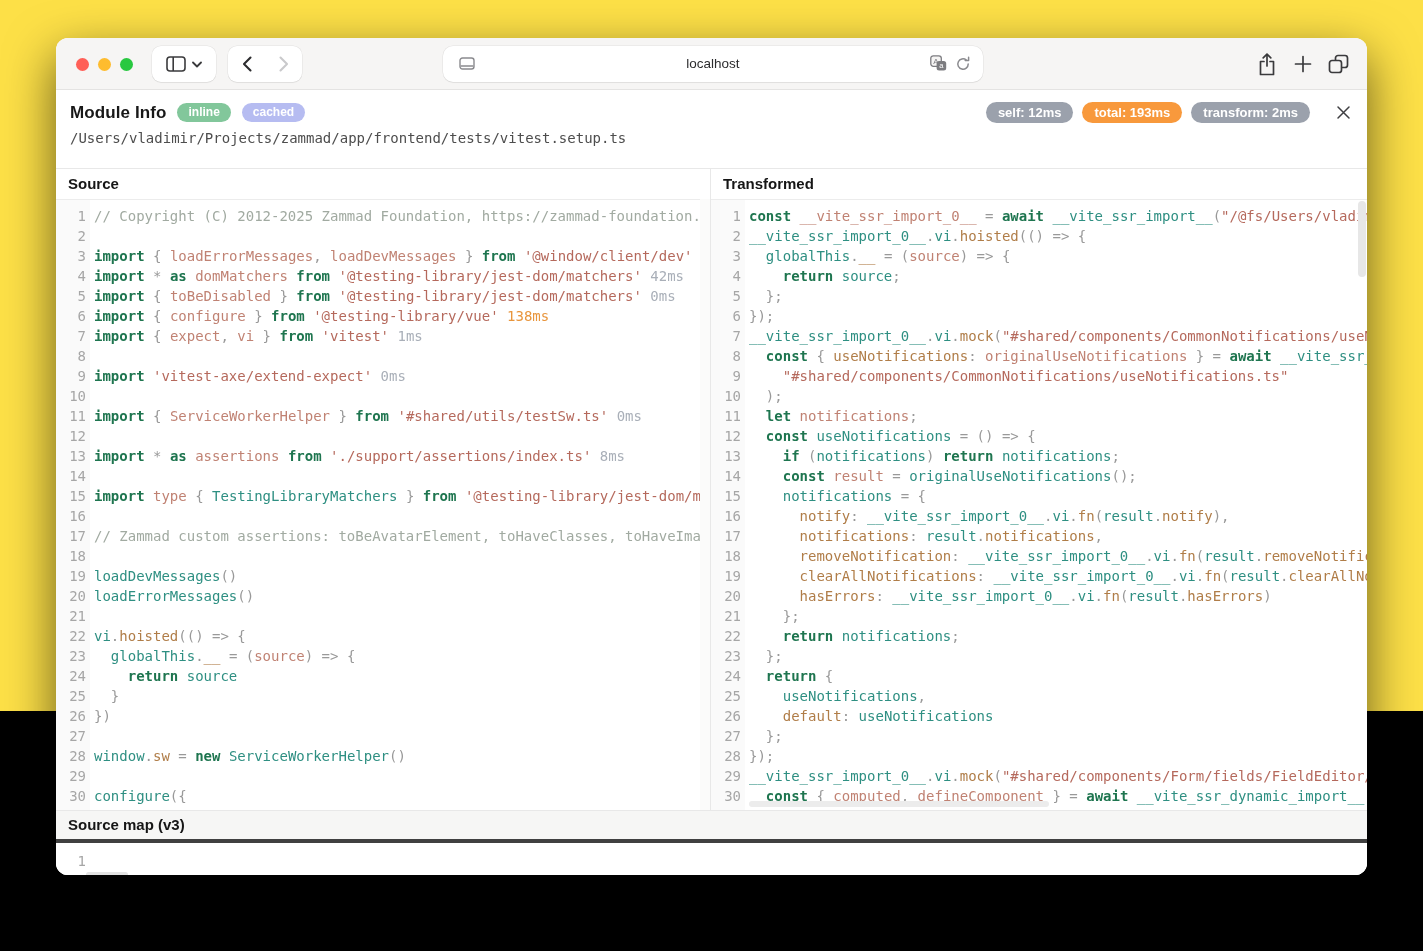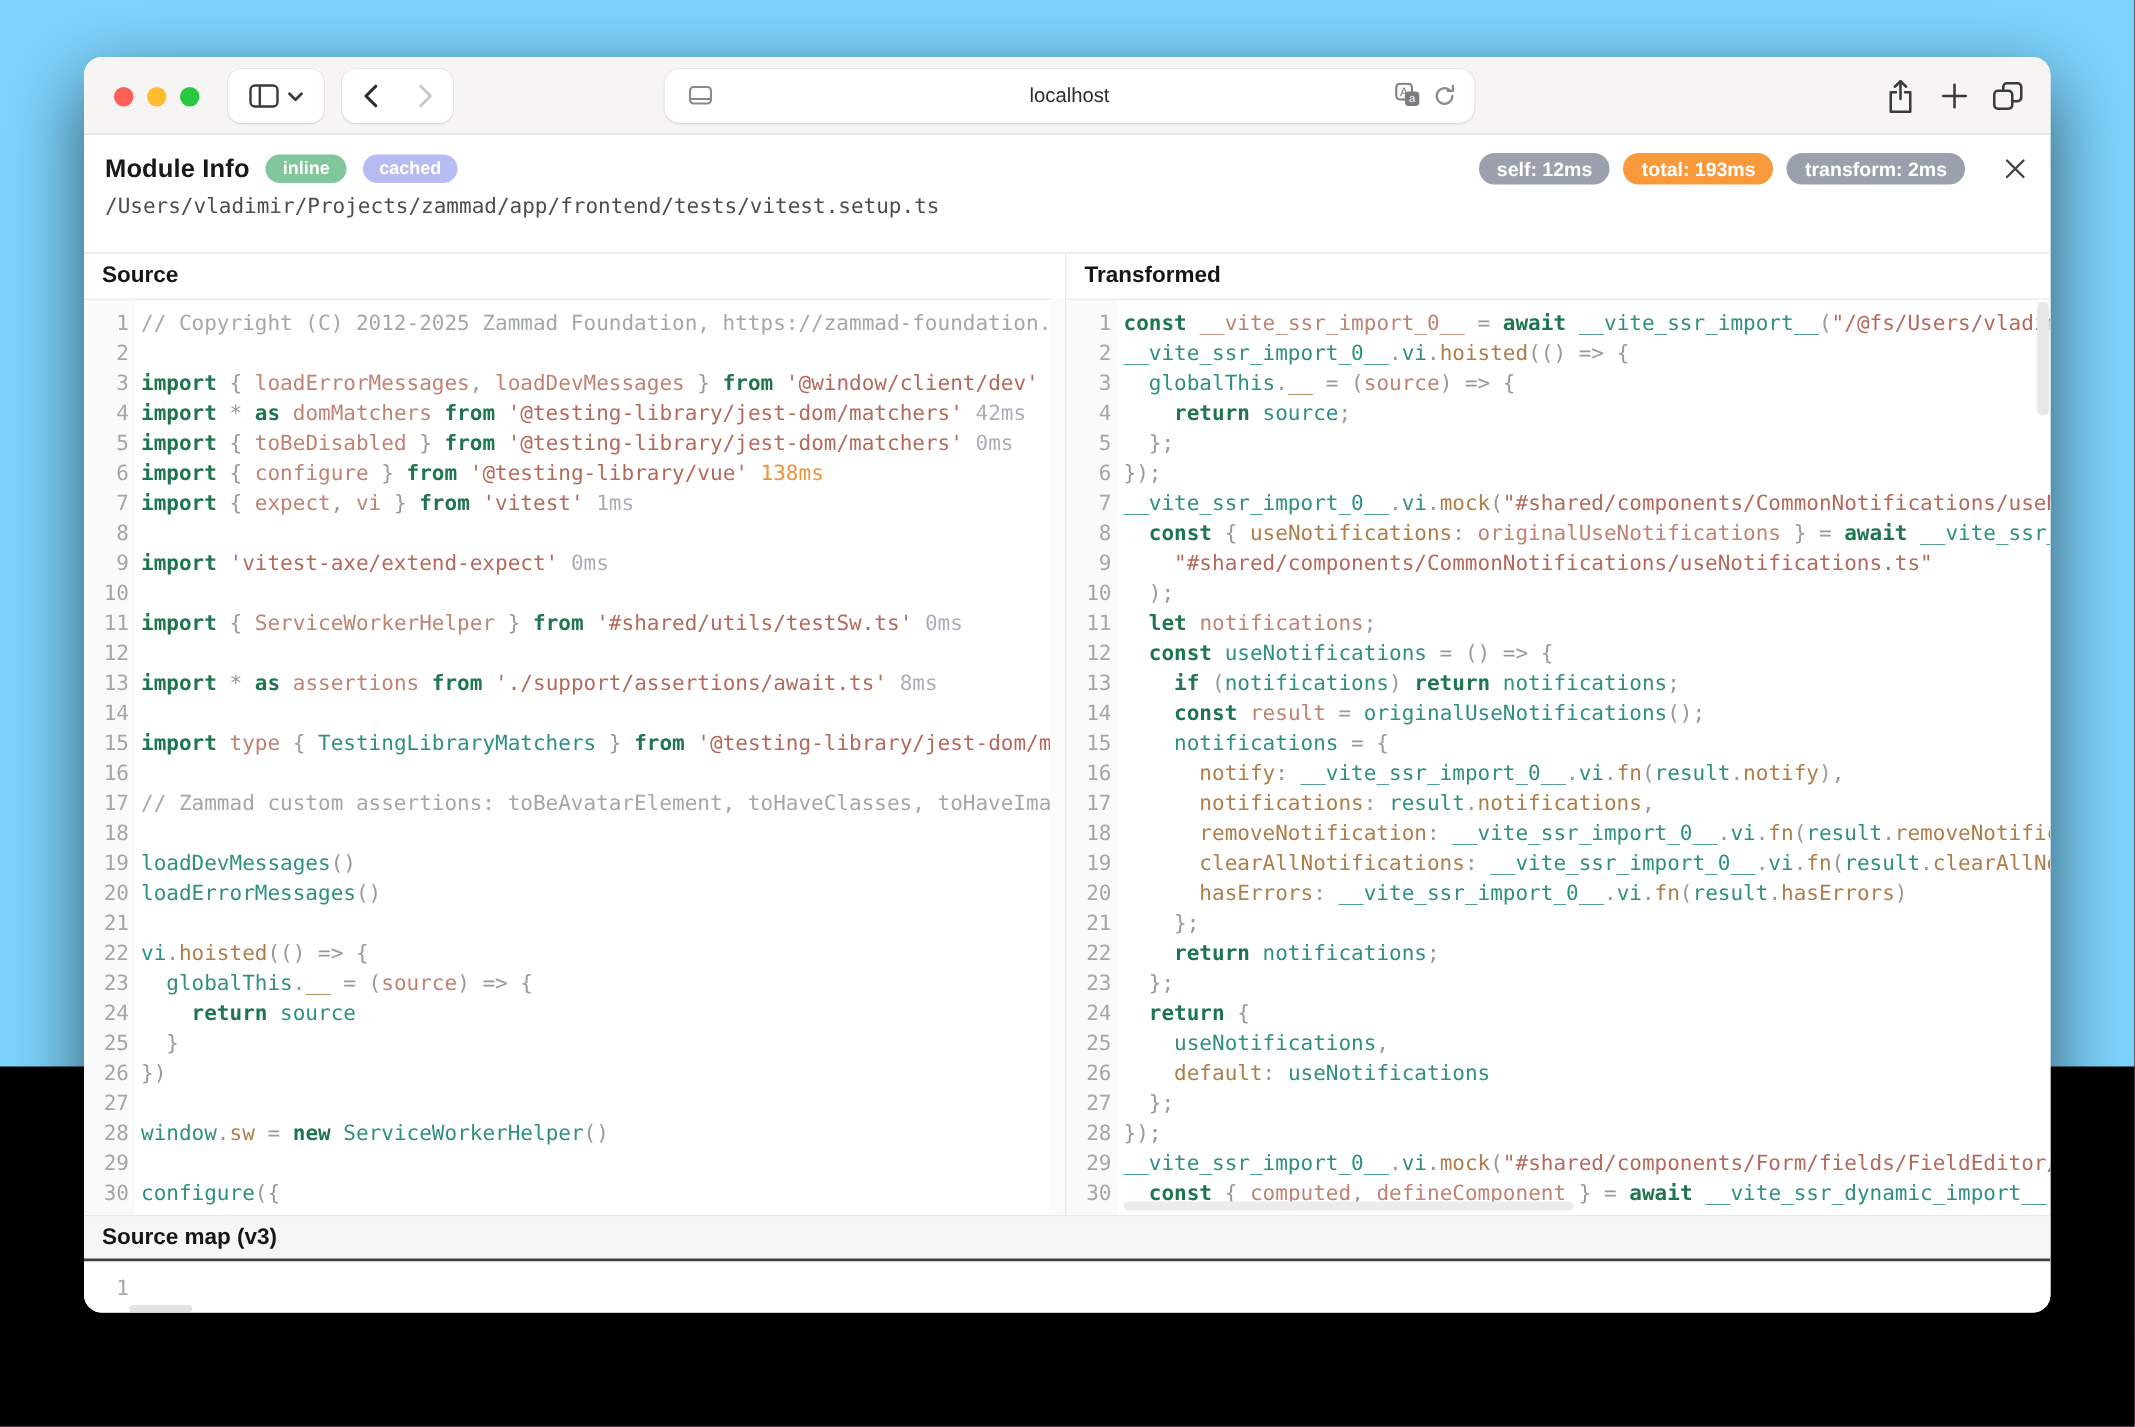--- a/index.html
+++ b/index.html
@@ -1,17 +1,17 @@
 <!DOCTYPE html>
 <html><head>
 <meta charset="utf-8">
 <style>
   html,body{margin:0;padding:0;background:#000;width:1423px;height:951px;overflow:hidden;
     font-family:"Liberation Sans",sans-serif;-webkit-font-smoothing:antialiased;}
-  .stage{position:relative;width:1423px;height:711px;background:#7dd3fc;}
+  .stage{position:relative;width:1423px;height:711px;background:#fde047;}
   .window{position:absolute;left:56px;top:38px;width:1311px;height:837px;background:#fff;
     border-radius:12px;overflow:hidden;box-shadow:0 18px 50px rgba(0,0,0,.6);}
   
   .toolbar{position:absolute;left:0;top:0;width:100%;height:52px;background:#f6f5f4;
     border-bottom:1px solid #e4e3e2;box-sizing:border-box;}
   .traffic{position:absolute;left:20px;top:19.5px;display:flex;gap:9px;}
   .traffic span{width:13px;height:13px;border-radius:50%;display:inline-block;}
   .tb-group{position:absolute;top:8px;height:36px;background:#fff;border-radius:9px;
     box-shadow:0 0 0 .5px rgba(0,0,0,.08),0 1px 1px rgba(0,0,0,.05);
     display:flex;align-items:center;justify-content:center;}
@@ -57,21 +57,21 @@
   .tk-o{color:#999999;}
   .tk-c{color:#a1aaa1;}
   .tk-m{color:#a9afb8;}
   .tk-M{color:#e8953c;}
   .vtrack{position:absolute;right:0;top:30px;bottom:0;width:10px;background:#fbfbfa;}
   .vthumb{position:absolute;right:1px;top:32px;width:8px;height:76px;background:#e7e7e7;border-radius:4px;}
   .hthumb{position:absolute;left:38px;bottom:3px;width:300px;height:6px;background:#ececec;border-radius:3px;}
   
   .sourcemap{position:absolute;left:0;top:720px;width:100%;bottom:0;border-top:1px solid #e8e8e8;box-sizing:border-box;}
   .sm-header{height:28px;line-height:28px;padding-left:12px;font-size:15px;font-weight:700;color:#161616;
-    background:#f6f6f5;border-bottom:2px solid #404040;}
+    background:#f6f6f5;border-bottom:4px solid #404040;}
   .sm-row{position:relative;height:36px;background:#fff;padding-top:8px;box-sizing:border-box;display:flex;
     font-family:"DejaVu Sans Mono",monospace;font-size:14px;line-height:20px;white-space:pre;overflow:hidden;}
   .sm-ln{flex:0 0 30px;text-align:right;color:#a6a6a6;margin-right:8px;}
   .sm-map{color:#a6a6a6;white-space:pre;}
   .sm-hthumb{position:absolute;left:30px;bottom:2px;width:42px;height:5px;background:#e3e3e3;border-radius:3px;}
   svg{display:block;}
 </style>
 </head>
 <body>
 
@@ -191,21 +191,21 @@
               <div class="code-line"><span class="ln">3</span><span class="code"><span class="tk-k">import</span><span class="tk-o"> { </span><span class="tk-v">loadErrorMessages</span><span class="tk-o">, </span><span class="tk-v">loadDevMessages</span><span class="tk-o"> } </span><span class="tk-k">from</span><span class="tk-s"> '@window/client/dev'</span></span></div>
               <div class="code-line"><span class="ln">4</span><span class="code"><span class="tk-k">import</span><span class="tk-o"> * </span><span class="tk-k">as</span><span class="tk-v"> domMatchers </span><span class="tk-k">from</span><span class="tk-s"> '@testing-library/jest-dom/matchers'</span><span class="tk-m"> 42ms</span></span></div>
               <div class="code-line"><span class="ln">5</span><span class="code"><span class="tk-k">import</span><span class="tk-o"> { </span><span class="tk-v">toBeDisabled</span><span class="tk-o"> } </span><span class="tk-k">from</span><span class="tk-s"> '@testing-library/jest-dom/matchers'</span><span class="tk-m"> 0ms</span></span></div>
               <div class="code-line"><span class="ln">6</span><span class="code"><span class="tk-k">import</span><span class="tk-o"> { </span><span class="tk-v">configure</span><span class="tk-o"> } </span><span class="tk-k">from</span><span class="tk-s"> '@testing-library/vue'</span><span class="tk-M"> 138ms</span></span></div>
               <div class="code-line"><span class="ln">7</span><span class="code"><span class="tk-k">import</span><span class="tk-o"> { </span><span class="tk-v">expect</span><span class="tk-o">, </span><span class="tk-v">vi</span><span class="tk-o"> } </span><span class="tk-k">from</span><span class="tk-s"> 'vitest'</span><span class="tk-m"> 1ms</span></span></div>
               <div class="code-line"><span class="ln">8</span></div>
               <div class="code-line"><span class="ln">9</span><span class="code"><span class="tk-k">import</span><span class="tk-s"> 'vitest-axe/extend-expect'</span><span class="tk-m"> 0ms</span></span></div>
               <div class="code-line"><span class="ln">10</span><span class="code"></span></div>
               <div class="code-line"><span class="ln">11</span><span class="code"><span class="tk-k">import</span><span class="tk-o"> { </span><span class="tk-v">ServiceWorkerHelper</span><span class="tk-o"> } </span><span class="tk-k">from</span><span class="tk-s"> '#shared/utils/testSw.ts'</span><span class="tk-m"> 0ms</span></span></div>
               <div class="code-line"><span class="ln">12</span><span class="code"></span></div>
-              <div class="code-line"><span class="ln">13</span><span class="code"><span class="tk-k">import</span><span class="tk-o"> * </span><span class="tk-k">as</span><span class="tk-v"> assertions </span><span class="tk-k">from</span><span class="tk-s"> './support/assertions/await.ts'</span><span class="tk-m"> 8ms</span></span></div>
+              <div class="code-line"><span class="ln">13</span><span class="code"><span class="tk-k">import</span><span class="tk-o"> * </span><span class="tk-k">as</span><span class="tk-v"> assertions </span><span class="tk-k">from</span><span class="tk-s"> './support/assertions/index.ts'</span><span class="tk-m"> 8ms</span></span></div>
               <div class="code-line"><span class="ln">14</span><span class="code"></span></div>
               <div class="code-line"><span class="ln">15</span><span class="code"><span class="tk-k">import</span><span class="tk-v"> type</span><span class="tk-o"> { </span><span class="tk-t">TestingLibraryMatchers</span><span class="tk-o"> } </span><span class="tk-k">from</span><span class="tk-s"> '@testing-library/jest-dom/matchers'</span></span></div>
               <div class="code-line"><span class="ln">16</span><span class="code"></span></div>
               <div class="code-line"><span class="ln">17</span><span class="code"><span class="tk-c">// Zammad custom assertions: toBeAvatarElement, toHaveClasses, toHaveImagePreview</span></span></div>
               <div class="code-line"><span class="ln">18</span><span class="code"></span></div>
               <div class="code-line"><span class="ln">19</span><span class="code"><span class="tk-t">loadDevMessages</span><span class="tk-o">()</span></span></div>
               <div class="code-line"><span class="ln">20</span><span class="code"><span class="tk-t">loadErrorMessages</span><span class="tk-o">()</span></span></div>
               <div class="code-line"><span class="ln">21</span><span class="code"></span></div>
               <div class="code-line"><span class="ln">22</span><span class="code"><span class="tk-t">vi</span><span class="tk-o">.</span><span class="tk-p">hoisted</span><span class="tk-o">(() =&gt; {</span></span></div>
               <div class="code-line"><span class="ln">23</span><span class="code"><span class="tk-o">  </span><span class="tk-t">globalThis</span><span class="tk-o">.</span><span class="tk-p">__</span><span class="tk-o"> = (</span><span class="tk-v">source</span><span class="tk-o">) =&gt; {</span></span></div>

